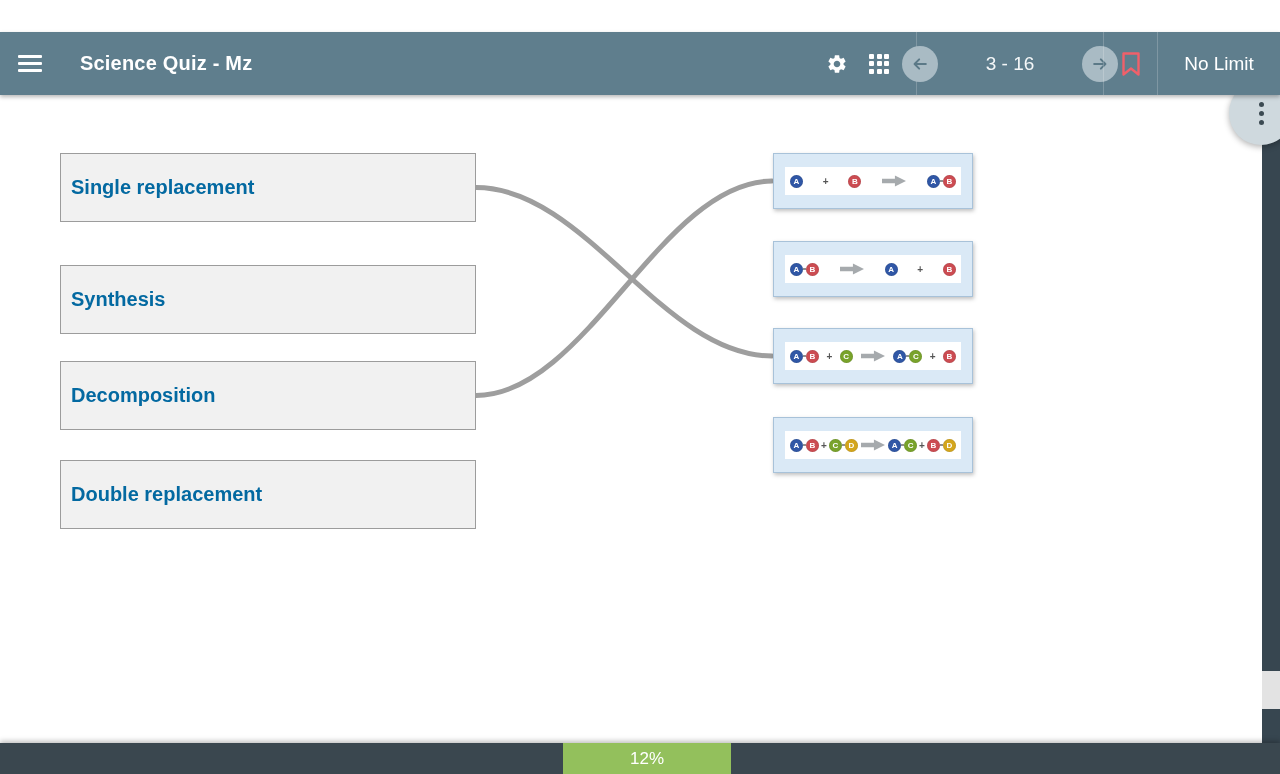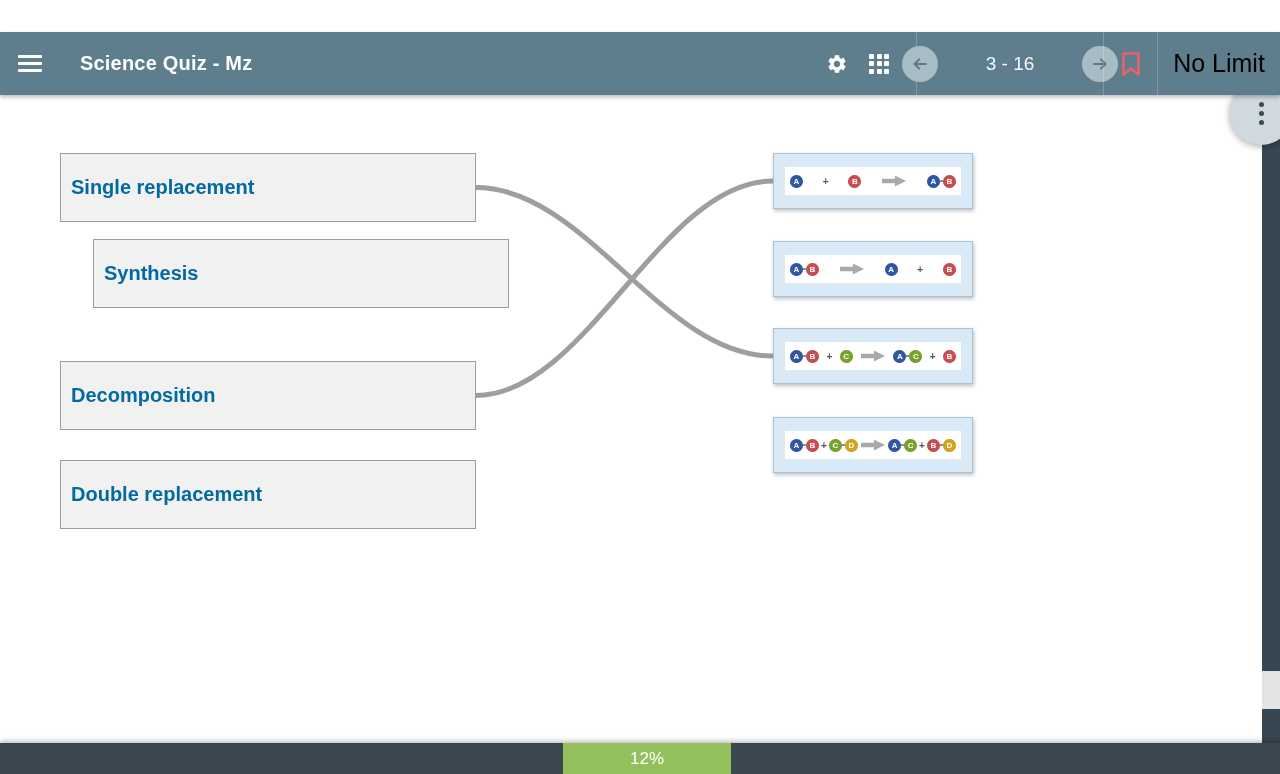--- a/index.html
+++ b/index.html
@@ -35,33 +35,33 @@
 
   .nav-section { width:186px; justify-content:center; }
   .nav-circle { width:36px; height:36px; border-radius:50%; background:#a9bbc4; border:none; cursor:pointer;
     display:flex; align-items:center; justify-content:center; flex:0 0 auto; }
   .nav-counter { color:#f4f7f8; font-size:19px; margin:0 16px; white-space:nowrap; }
 
   .bookmark-section { width:53px; }
   .bookmark-btn { background:none; border:none; cursor:pointer; display:flex; align-items:center; justify-content:center; width:53px; height:63px; }
 
   .limit-section { width:122px; }
-  .limit-label { color:#000000; font-size:25px; }
+  .limit-label { color:#ffffff; font-size:19px; }
 
   
   .content { position:absolute; top:63px; left:0; width:1262px; height:680px; background:#ffffff; }
   .question-prompt { position:absolute; left:47px; top:34px; font-size:17px; font-weight:bold; color:#3a3a3a; }
 
   .source-box {
     position:absolute; left:60px; width:416px; height:69px;
     background:#f1f1f1; border:1px solid #9c9c9c; display:flex; align-items:center;
     padding-left:10px; cursor:pointer; z-index:2;
   }
   .source-box .lbl { font-size:20px; font-weight:bold; color:#0369a1; }
-  .src-0 { top:90px; }  .src-1 { top:176px;margin-left:33px; }  .src-2 { top:298px; }  .src-3 { top:397px; }
+  .src-0 { top:90px; }  .src-1 { top:202px; }  .src-2 { top:298px; }  .src-3 { top:397px; }
 
   .target-box {
     position:absolute; left:773px; width:200px; height:56px;
     background:#dae9f6; border:1px solid #a8c2d9; cursor:pointer; z-index:2;
     box-shadow:1px 2px 4px rgba(0,0,0,0.25);
   }
   .tgt-0 { top:90px; }  .tgt-1 { top:178px; }  .tgt-2 { top:265px; }  .tgt-3 { top:354px; }
   .rxn-strip {
     position:absolute; left:11px; right:11px; top:13px; bottom:13px; background:#ffffff;
     display:flex; align-items:center; justify-content:space-between; padding:0 5px;

